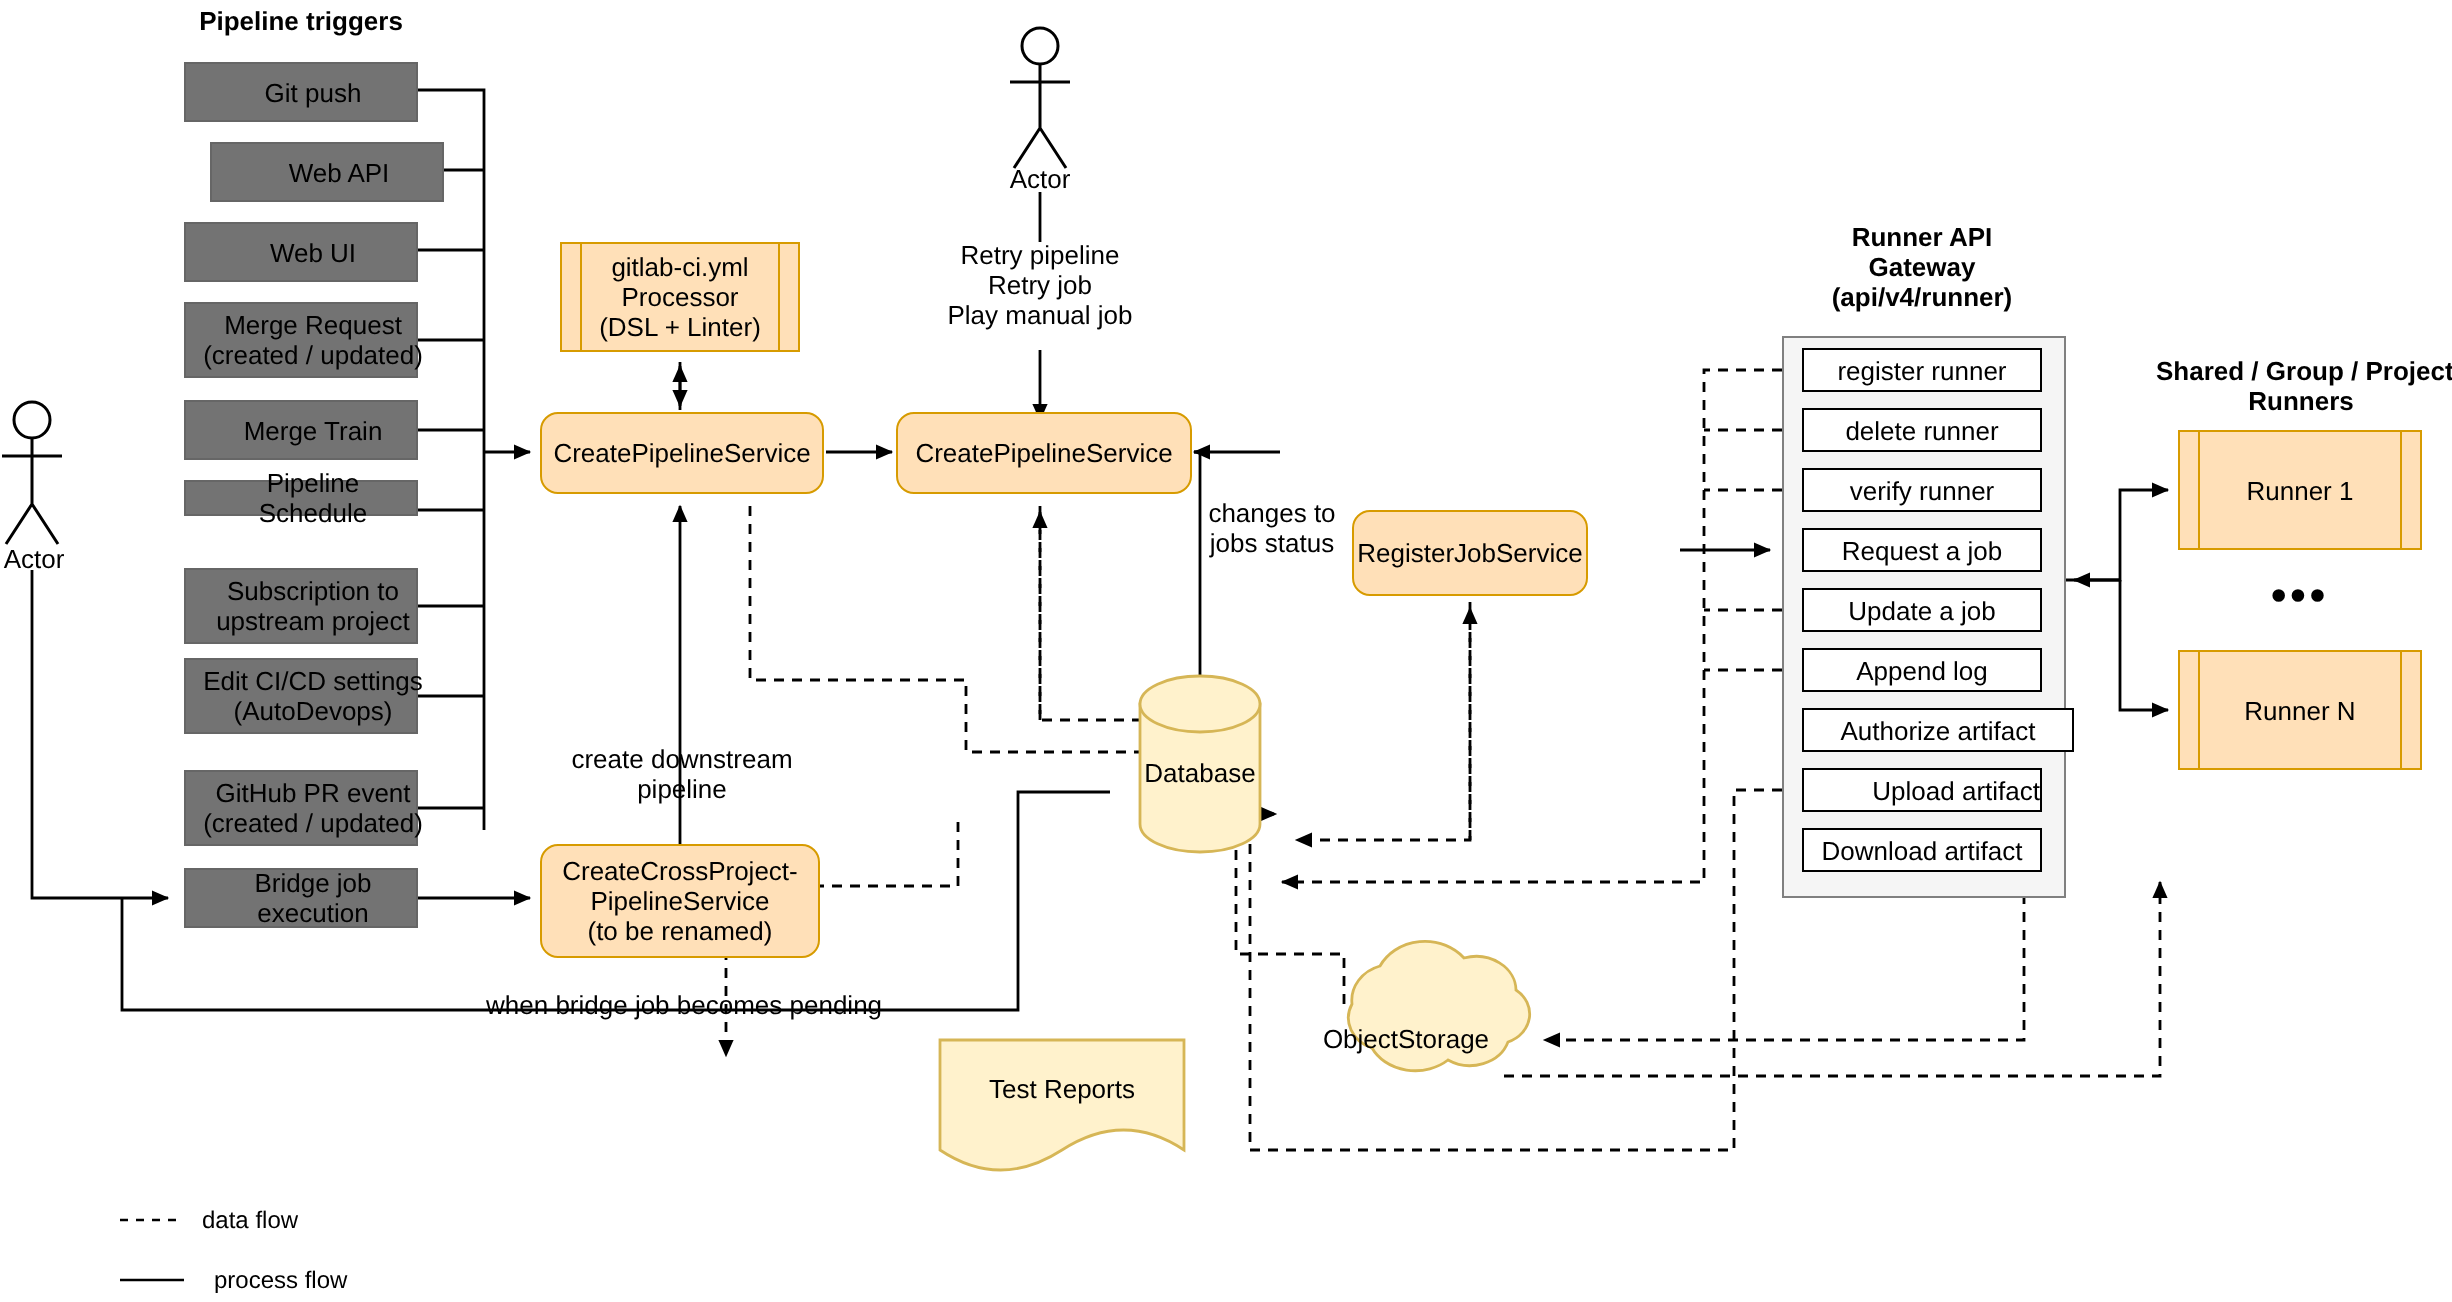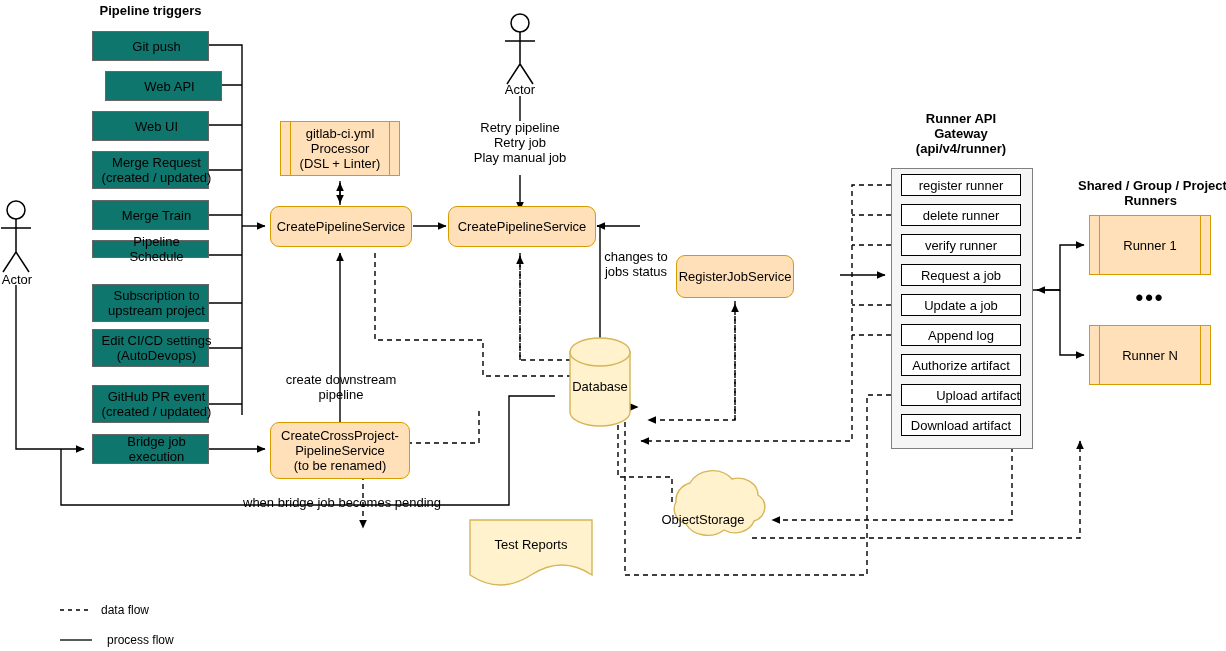--- a/index.html
+++ b/index.html
@@ -33,21 +33,21 @@
     display: flex;
     align-items: center;
     justify-content: center;
     text-align: center;
     font-size: 13px;
     color: #000000;
     line-height: 15px;
     z-index: 3;
   }
   .trigger-box {
-    background: #0f766e;
+    background: #737373;
     border: 1px solid #666666;
     padding-left: 12px;
   }
   .svc-box {
     background: #ffe0b8;
     border: 1.4px solid #d79b00;
     border-radius: 9px;
   }
   .comp-box {
     background: #ffe0b8;
@@ -381,21 +381,21 @@
   </div>
   <div class="node api-box" style="left:901px; top:264px; width:120px; height:22px;">
     <span>Request a job</span>
   </div>
   <div class="node api-box" style="left:901px; top:294px; width:120px; height:22px;">
     <span>Update a job</span>
   </div>
   <div class="node api-box" style="left:901px; top:324px; width:120px; height:22px;">
     <span>Append log</span>
   </div>
-  <div class="node api-box" style="left:901px; top:354px; width:120px; height:22px;">
+  <div class="node api-box" style="left:901px; top:354px; width:136px; height:22px;">
     <span>Authorize artifact</span>
   </div>
   <div class="node api-box" style="left:901px; top:384px; width:120px; height:22px;justify-content:flex-end;">
     <span>Upload artifact</span>
   </div>
   <div class="node api-box" style="left:901px; top:414px; width:120px; height:22px;">
     <span>Download artifact</span>
   </div>
 
   <div class="caption" style="left:1078px; top:178px; width:145px; white-space:pre;">Shared / Group / Project

